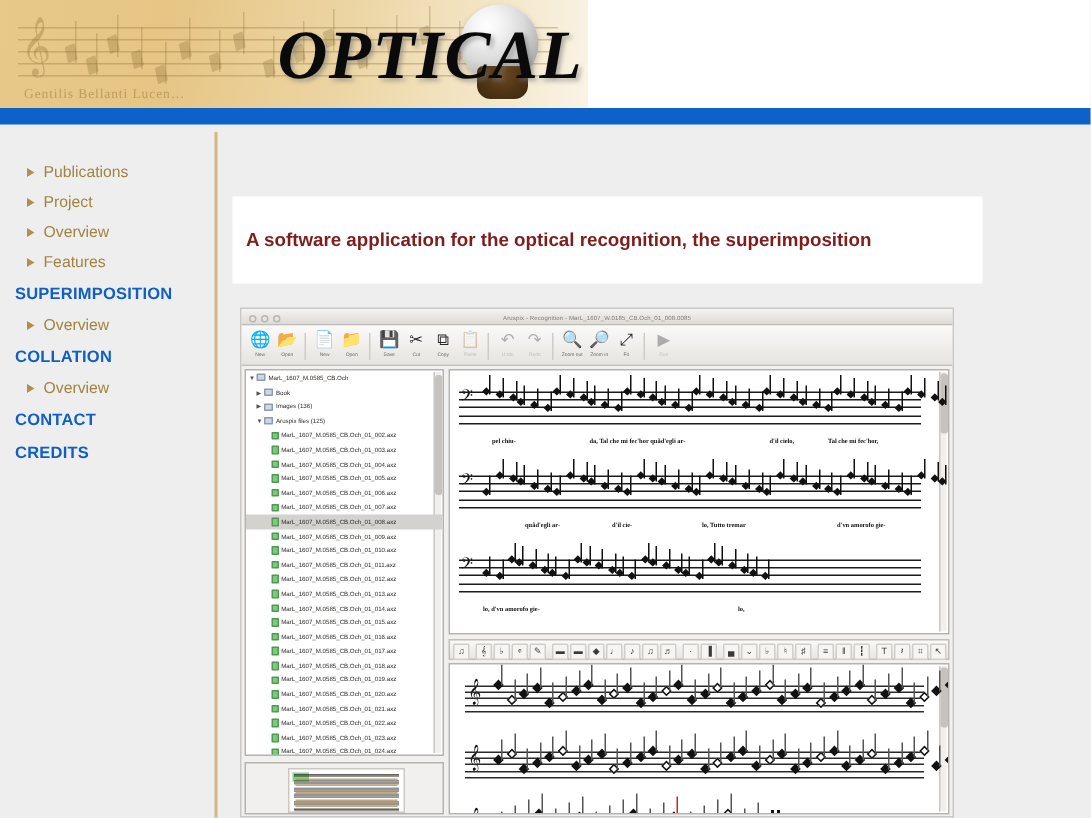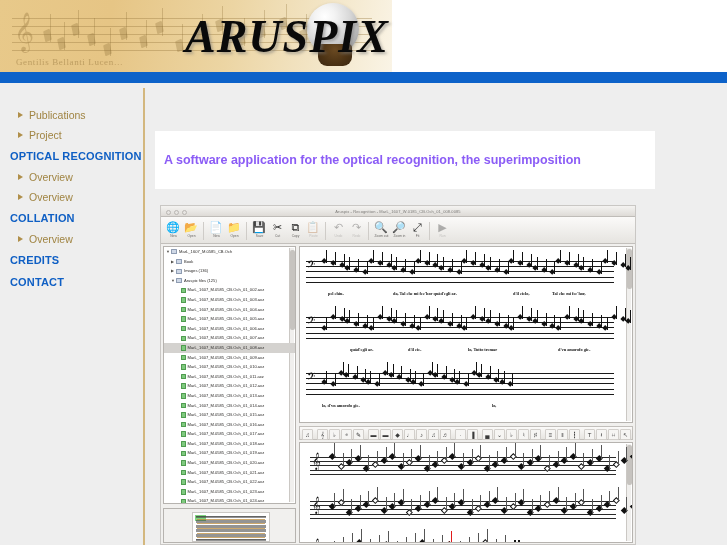--- a/index.html
+++ b/index.html
@@ -108,21 +108,21 @@
 
   
   #tagline {
     position:absolute; left:155px; top:131px;
     width:500px; height:58px;
     background:#ffffff;
     display:flex; flex-direction:column; justify-content:center;
     padding:0 9px;
   }
   #tagline div {
-    color:#8b5cf6;
+    color:#7f1d1d;
     font-size:12.5px; font-weight:bold;
     line-height:19px;
   }
 
   
   #app {
     position:absolute; left:160px; top:205px;
     width:476px; height:340px;
     background:#f1f0ee;
     border:1px solid #c9c7c4;
@@ -337,51 +337,55 @@
       <div class="wm-stem" style="left:306px;top:14px"></div>
     <div class="wm-note" style="left:322px;top:22px"></div>
       <div class="wm-stem" style="left:328px;top:8px"></div>
     <div class="wm-text">Gentilis Bellanti Lucen…</div>
   </div>
 
   <div id="logo-ball"></div>
   <div id="logo-base">
     
   </div>
-  <div id="wordmark">ARUSPIX</div>
+  <div id="wordmark">OPTICAL</div>
 </div>
 <div id="blue-bar"></div>
 
 <div id="divider"></div>
 
 <nav id="sidebar">
     <div class="nav-sub">
       <span class="tri"></span>
       <span>Publications</span>
     </div>
     <div class="nav-sub">
       <span class="tri"></span>
       <span>Project</span>
     </div>
-    <div class="nav-section"><span>OPTICAL RECOGNITION</span></div>
     <div class="nav-sub">
       <span class="tri"></span>
       <span>Overview</span>
     </div>
+    <div class="nav-sub">
+      <span class="tri"></span>
+      <span>Features</span>
+    </div>
+    <div class="nav-section"><span>SUPERIMPOSITION</span></div>
     <div class="nav-sub">
       <span class="tri"></span>
       <span>Overview</span>
     </div>
     <div class="nav-section"><span>COLLATION</span></div>
     <div class="nav-sub">
       <span class="tri"></span>
       <span>Overview</span>
     </div>
+    <div class="nav-section"><span>CONTACT</span></div>
     <div class="nav-section"><span>CREDITS</span></div>
-    <div class="nav-section"><span>CONTACT</span></div>
   </nav>
 
 <div id="tagline">
   <div>A software application for the optical recognition, the superimposition</div>
 </div>
 
 <div id="app">
 
   <div id="app-titlebar">
     <span class="tb-dot" style="left:5px"></span>

